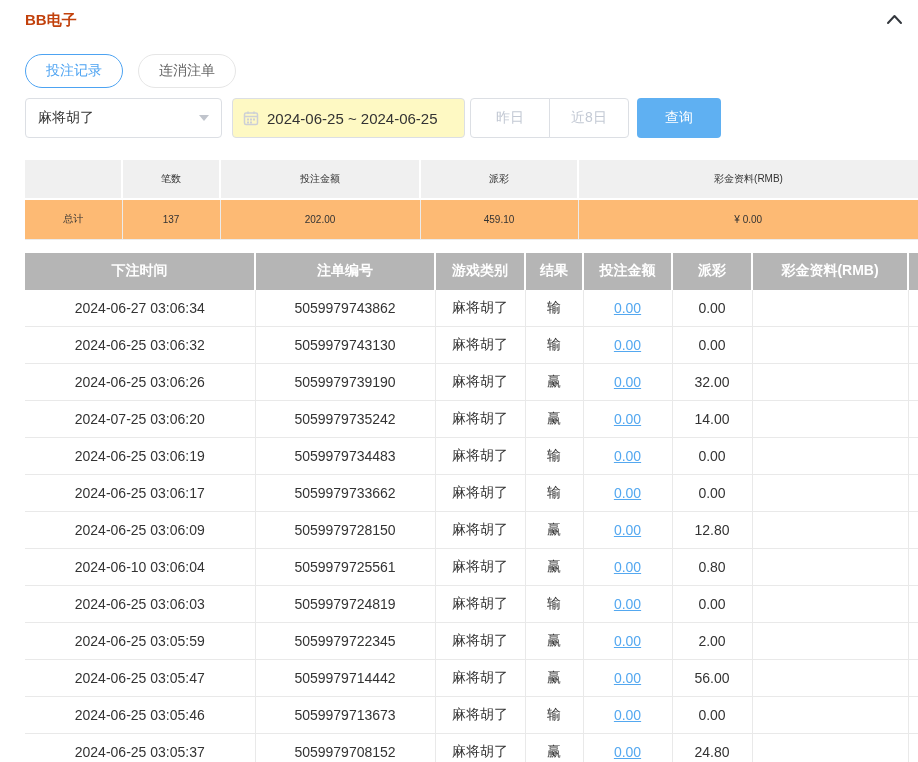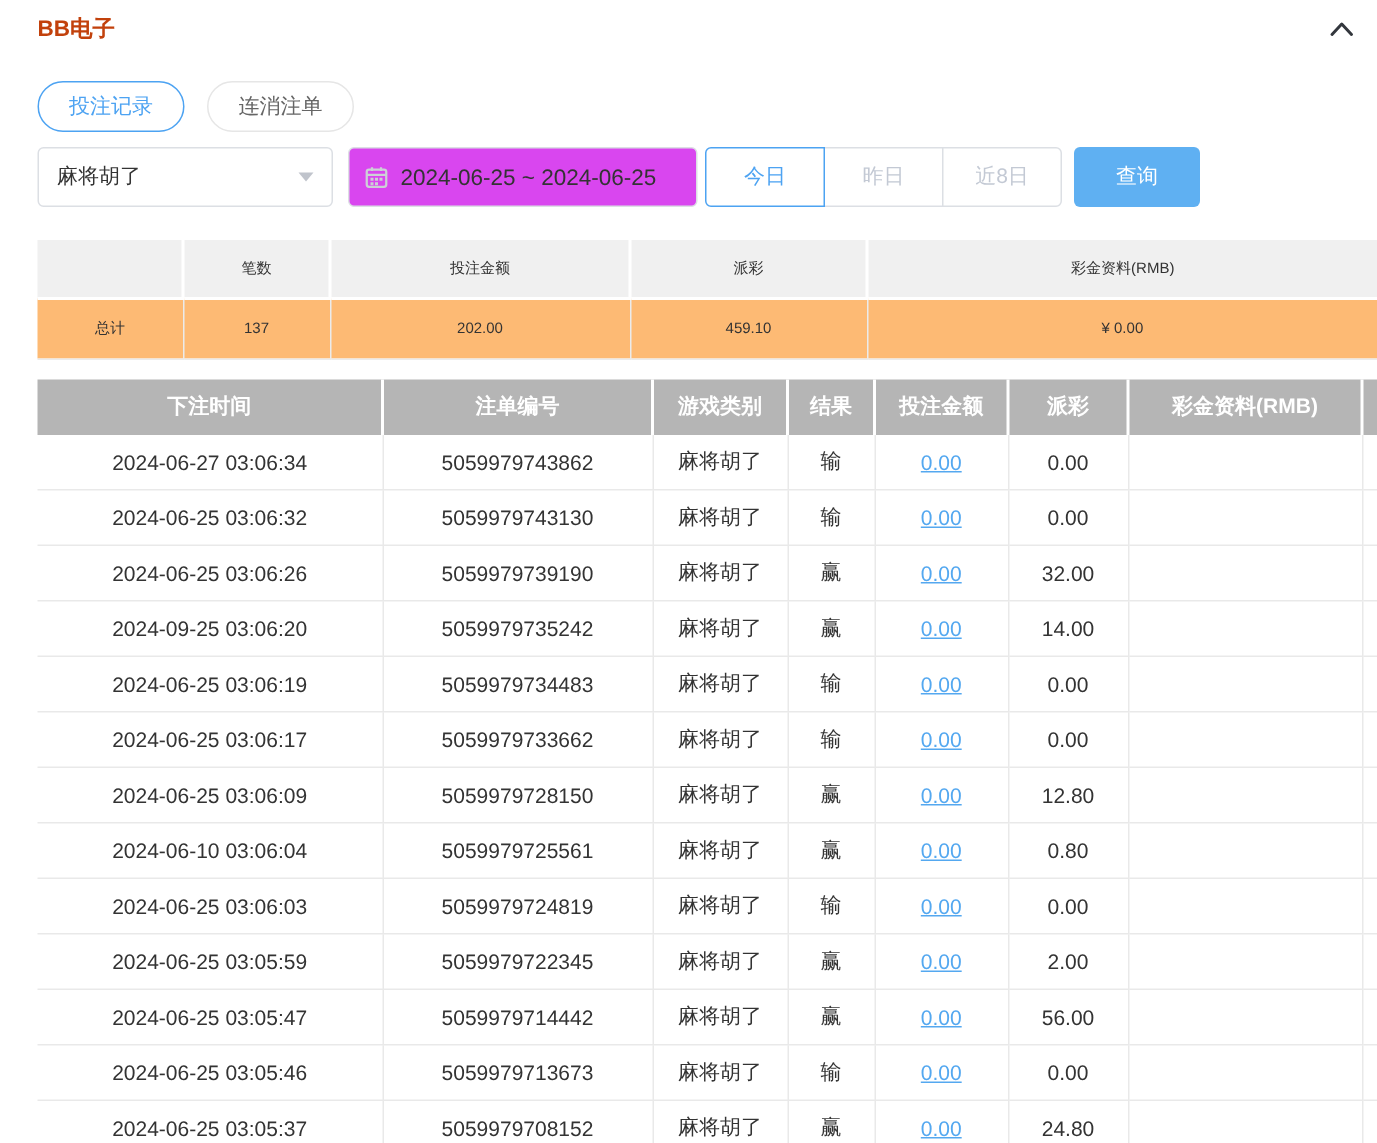--- a/index.html
+++ b/index.html
@@ -31,21 +31,21 @@
     width: 197px; height: 40px; border: 1px solid #dcdfe4; border-radius: 4px;
     display: flex; align-items: center; padding: 0 12px; font-size: 14px;
     cursor: pointer; justify-content: space-between; background: #fff;
   }
   .caret-down {
     width: 0; height: 0; border-left: 5px solid transparent; border-right: 5px solid transparent;
     border-top: 6px solid #c0c4cc;
   }
   .date-box {
     margin-left: 10px; width: 233px; height: 40px; border: 1px solid #dcdfe4; border-radius: 4px;
-    display: flex; align-items: center; padding: 0 10px; font-size: 15px; background: #d946ef; cursor: pointer;
+    display: flex; align-items: center; padding: 0 10px; font-size: 15px; background: #fef9c3; cursor: pointer;
   }
   .date-box .cal { margin-right: 8px; line-height: 0; }
   .btn-group { margin-left: 5px; display: flex; }
   .range-btn {
     width: 80px; height: 40px; background: #fff; border: 1px solid #dcdfe4;
     color: #c3c9d4; font-size: 14px; cursor: pointer; margin-left: -1px;
   }
   .range-btn:first-child { margin-left: 0; border-radius: 4px 0 0 4px; }
   .range-btn:last-child { border-radius: 0 4px 4px 0; }
   .range-btn.active { border-color: #4da3f2; color: #4da3f2; position: relative; z-index: 1; background: #fff; }
@@ -122,21 +122,20 @@
             <rect x="4" y="8.5" width="2" height="2" fill="#cdd0d6"></rect>
             <rect x="7" y="8.5" width="2" height="2" fill="#cdd0d6"></rect>
             <rect x="10" y="8.5" width="2" height="2" fill="#cdd0d6"></rect>
             <rect x="4" y="11.5" width="2" height="2" fill="#cdd0d6"></rect>
             <rect x="7" y="11.5" width="2" height="2" fill="#cdd0d6"></rect>
           </svg>
       </span>
       <span>2024-06-25 ~ 2024-06-25</span>
     </div>
     <div class="btn-group">
-      <button class="range-btn active">今日</button>
       <button class="range-btn">昨日</button>
       <button class="range-btn">近8日</button>
     </div>
     <button class="query-btn">查询</button>
   </div>
 
   <table class="summary-table">
     <colgroup>
         <col style="width:97px">
         <col style="width:98px">
@@ -212,21 +211,21 @@
           <td>2024-06-25 03:06:26</td>
           <td>5059979739190</td>
           <td>麻将胡了</td>
           <td>赢</td>
           <td><a class="amount-link">0.00</a></td>
           <td>32.00</td>
           <td></td>
           <td></td>
         </tr>
         <tr>
-          <td>2024-09-25 03:06:20</td>
+          <td>2024-07-25 03:06:20</td>
           <td>5059979735242</td>
           <td>麻将胡了</td>
           <td>赢</td>
           <td><a class="amount-link">0.00</a></td>
           <td>14.00</td>
           <td></td>
           <td></td>
         </tr>
         <tr>
           <td>2024-06-25 03:06:19</td>

